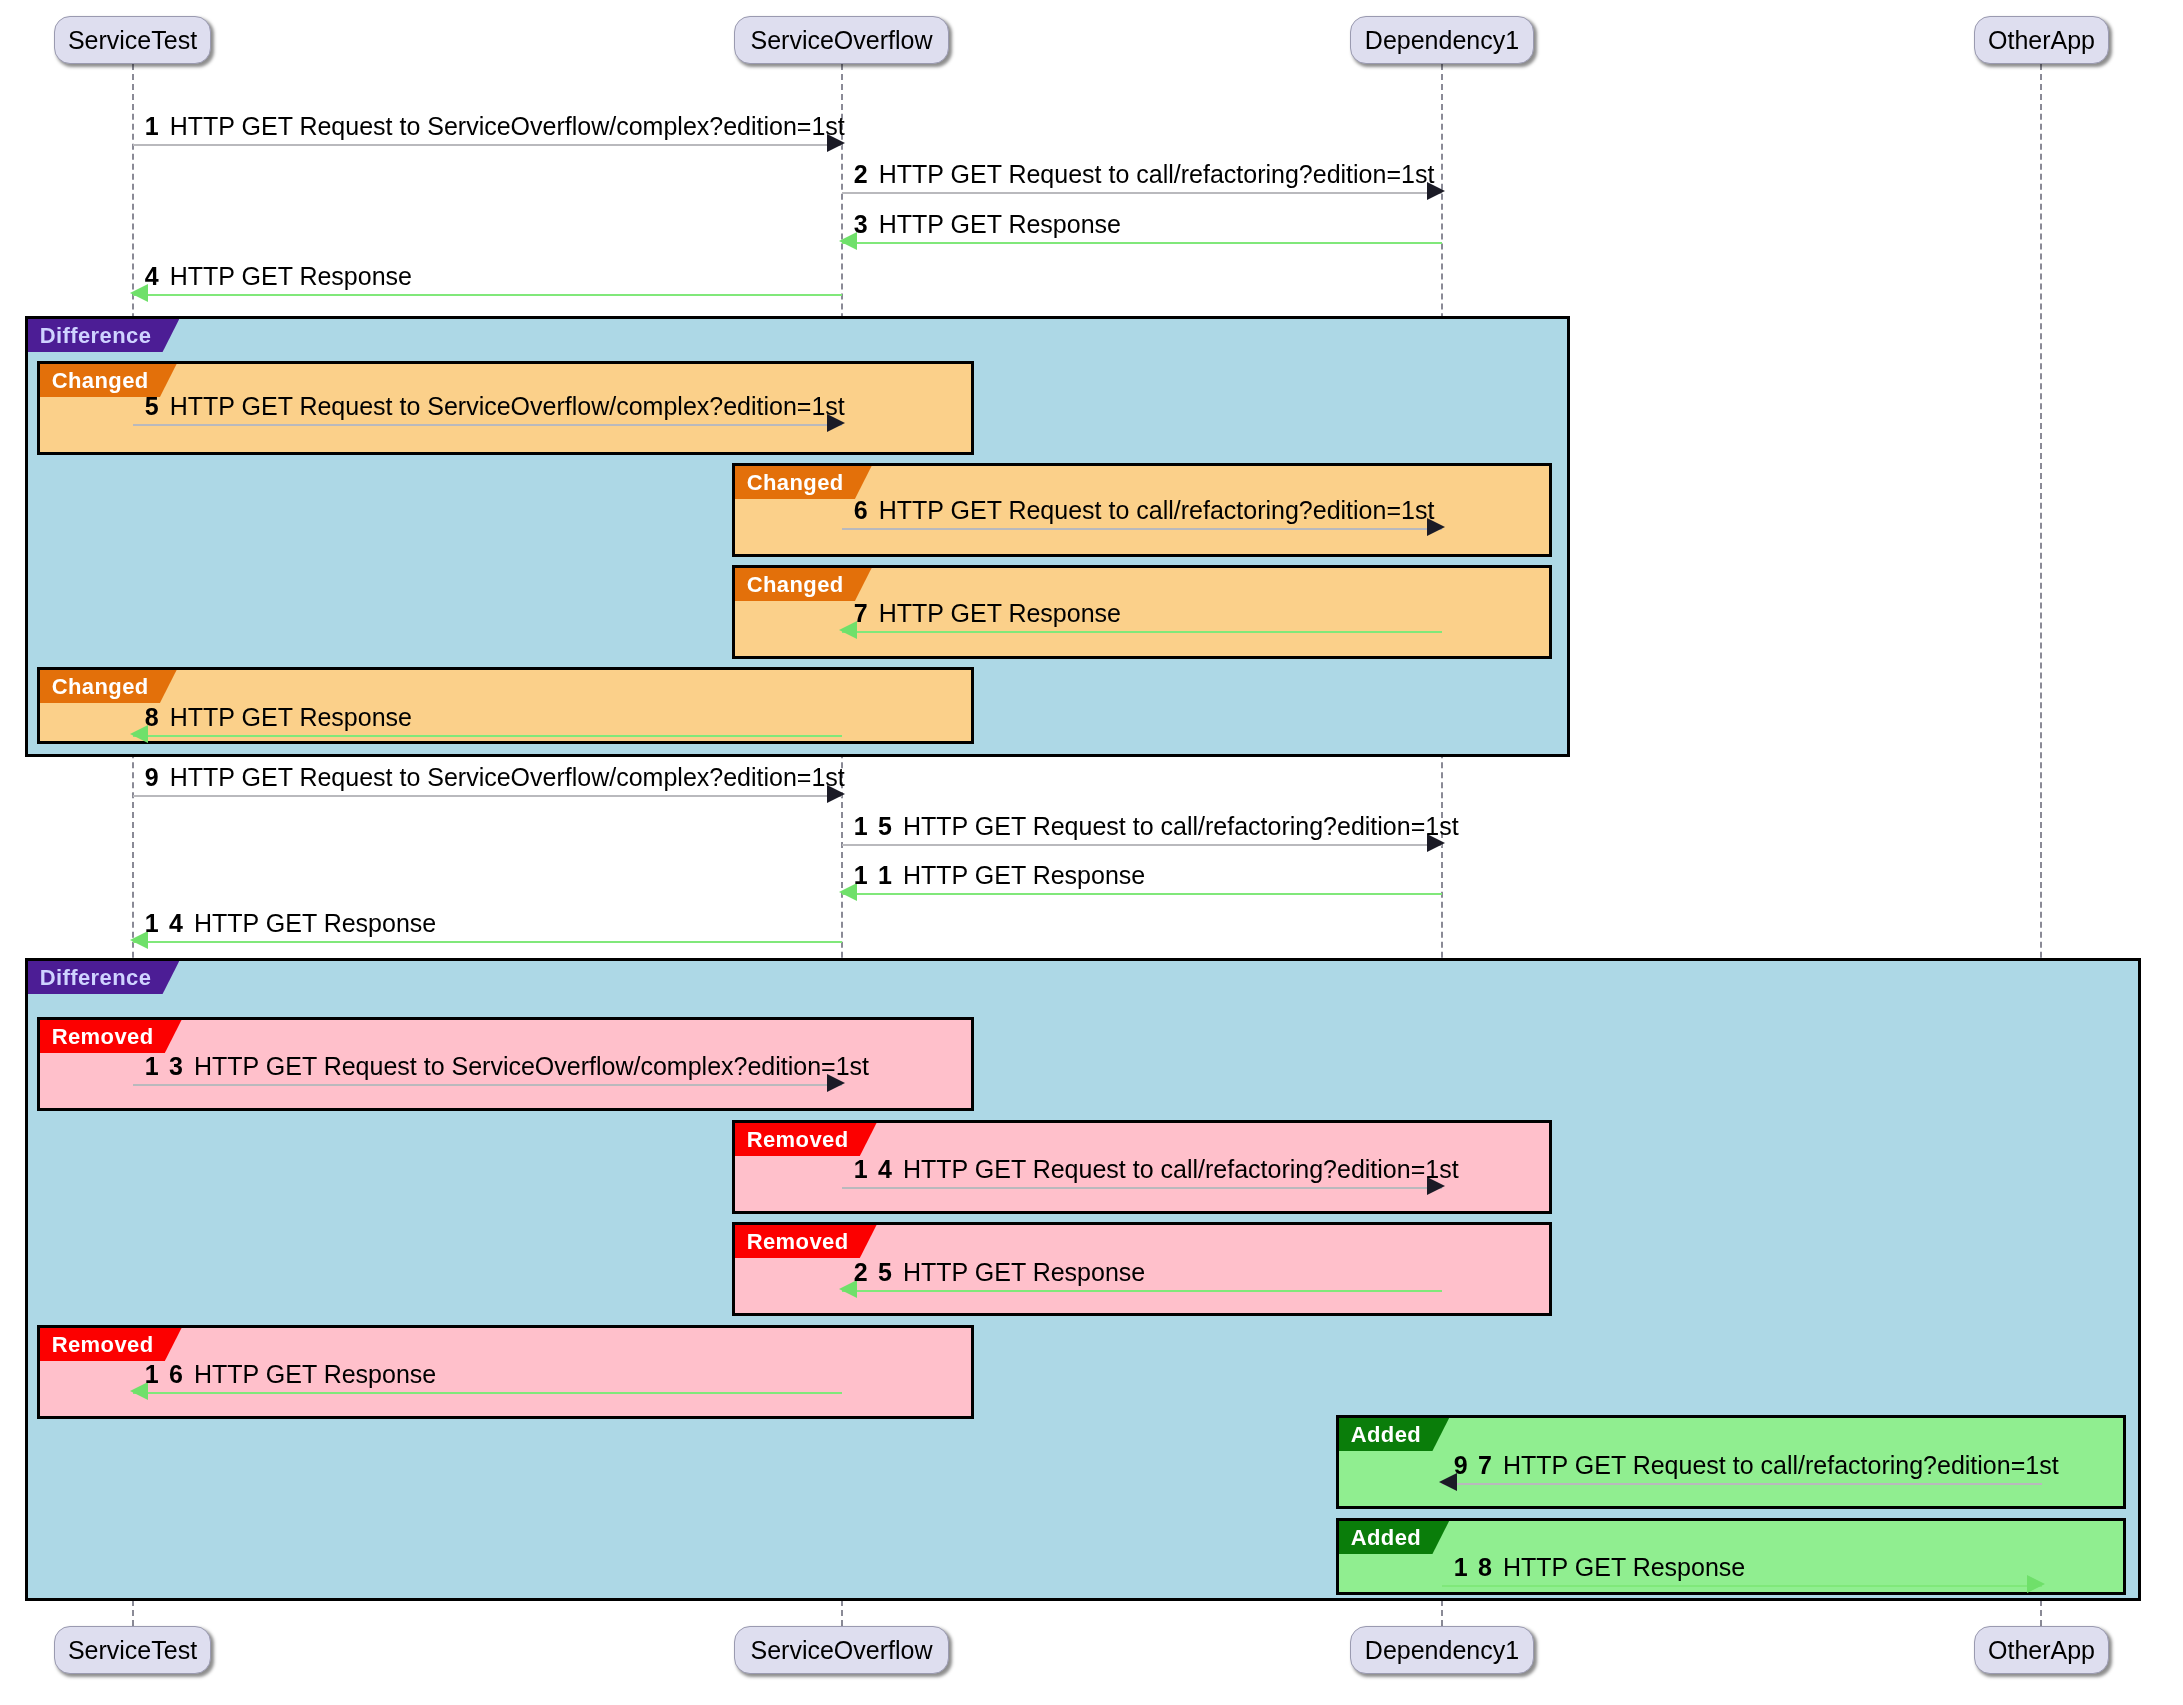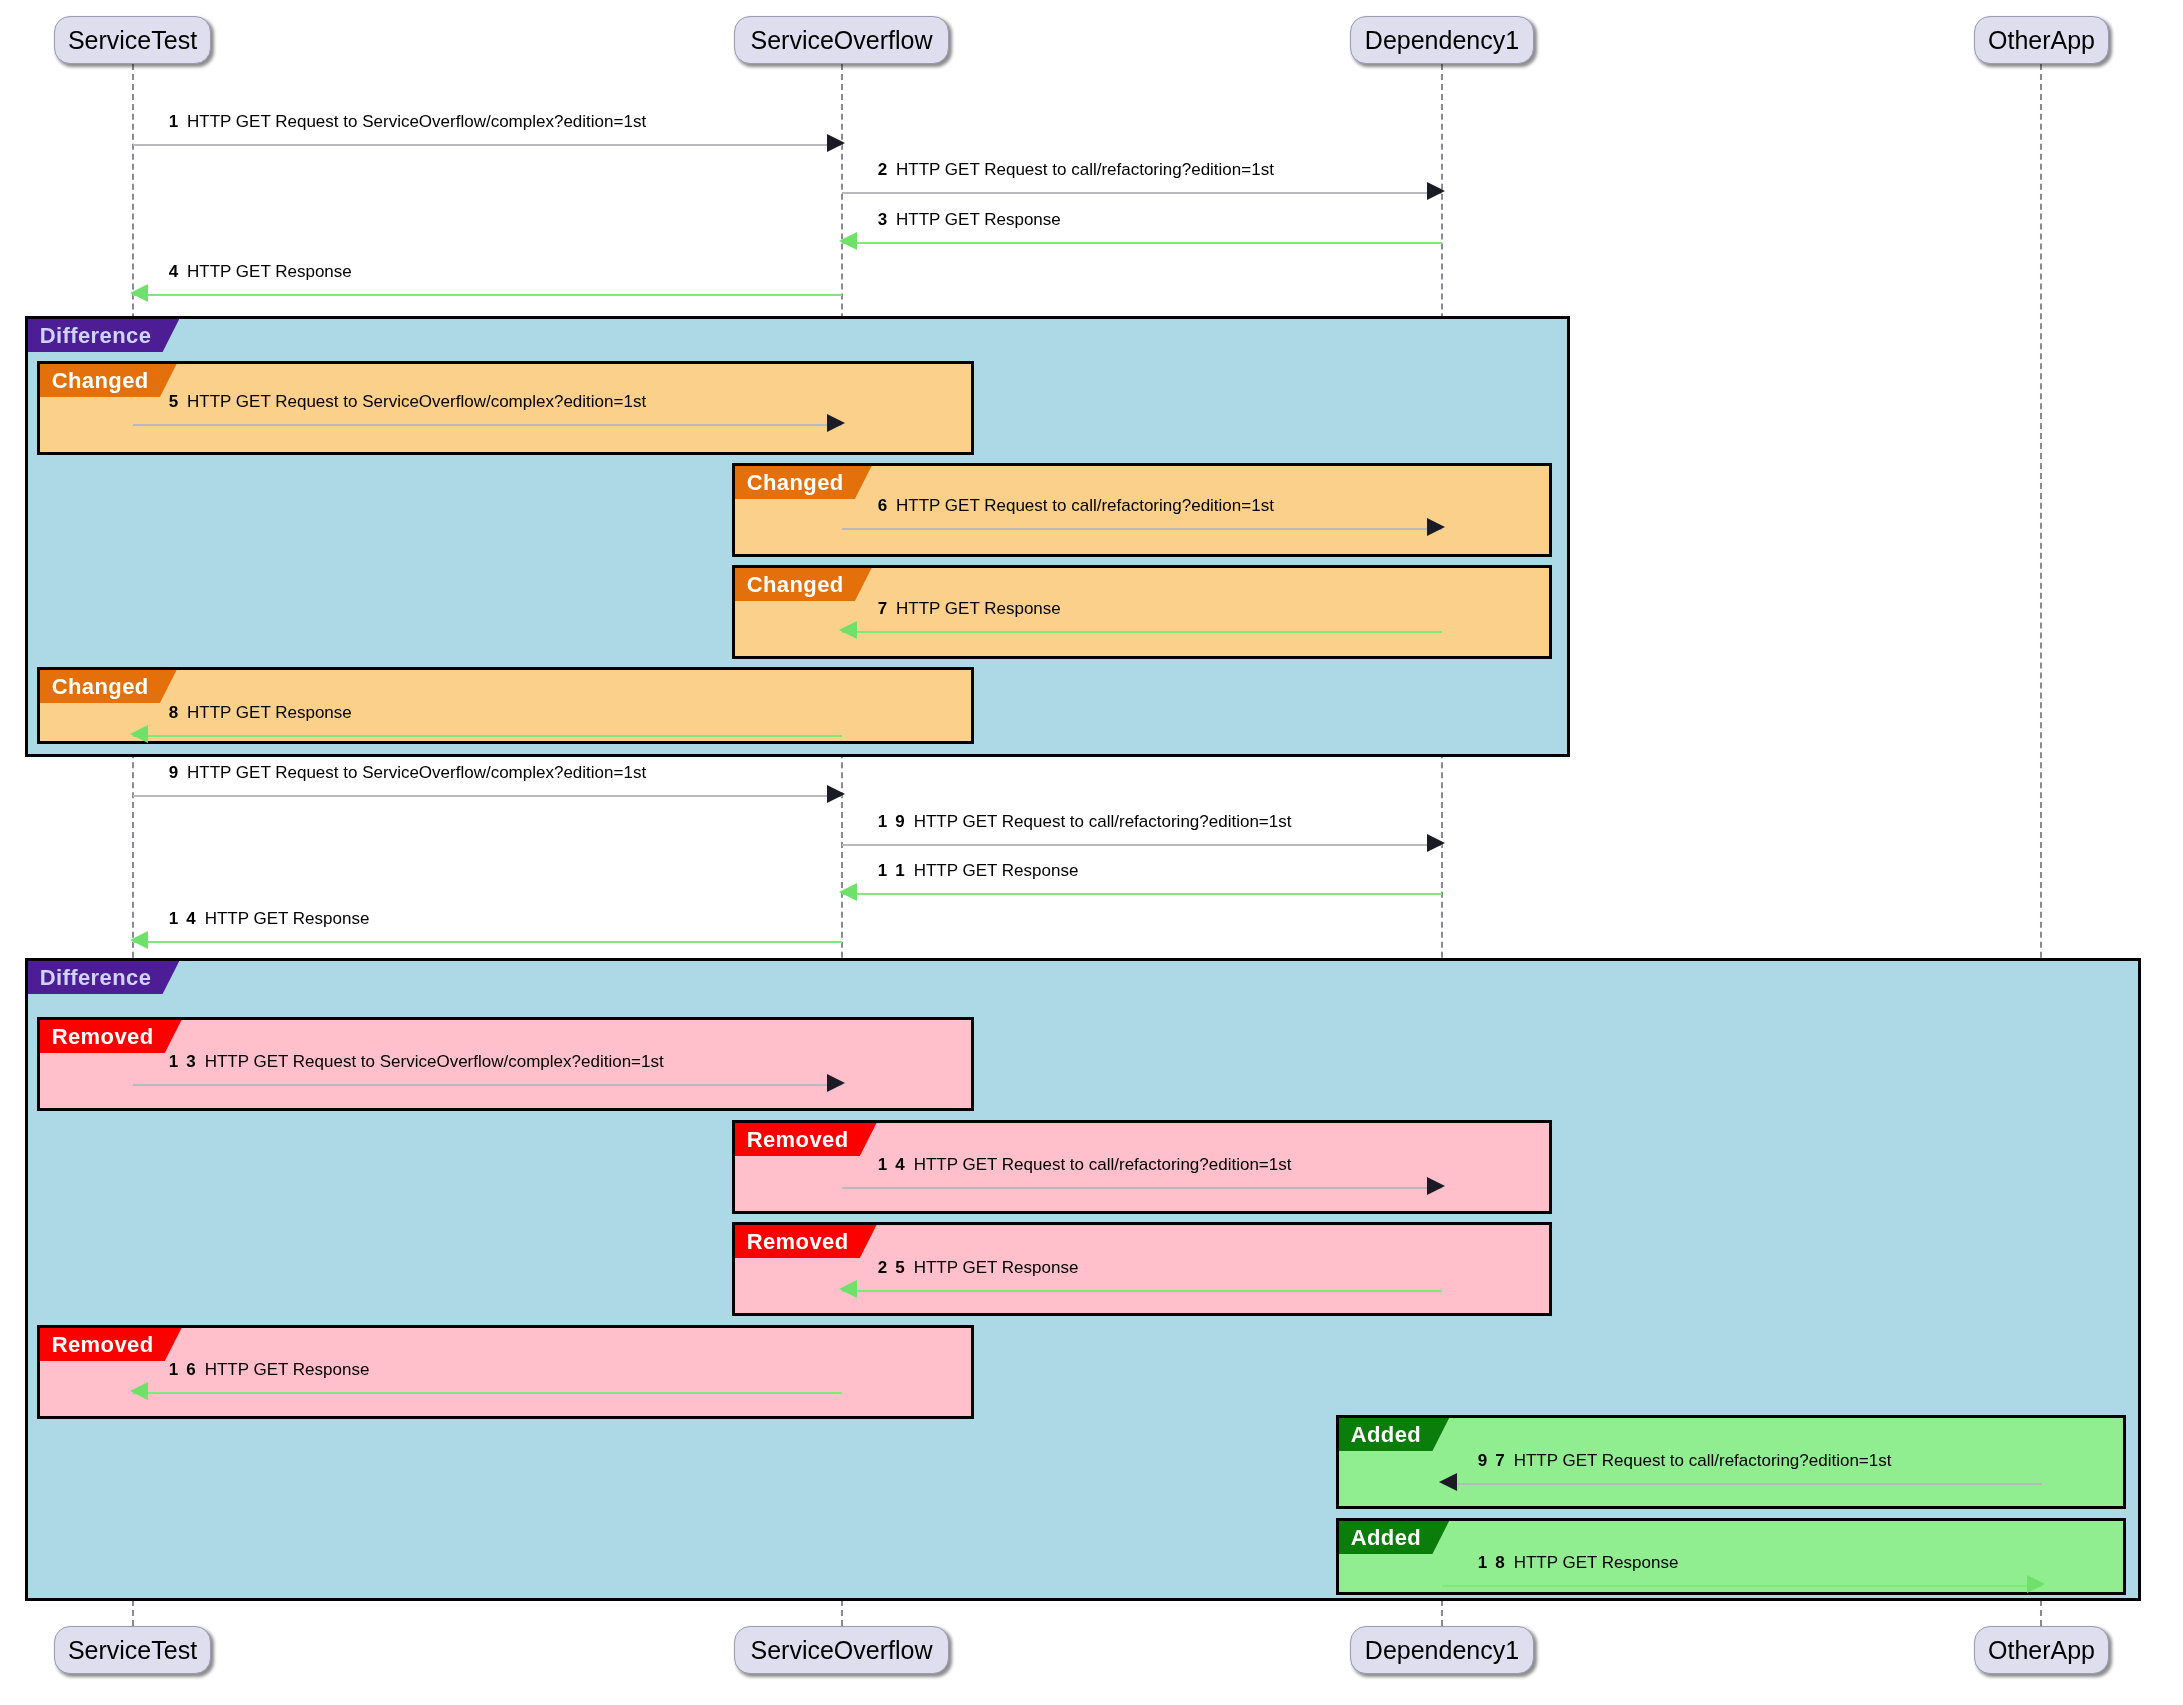--- a/index.html
+++ b/index.html
@@ -87,25 +87,24 @@
   .msg.resp.right .head {
     right: -3.3px;
     border-top: 9.2px solid transparent;
     border-bottom: 9.2px solid transparent;
     border-left: 18.4px solid #6fe06a;
   }
 
   .msg .label {
     position: absolute;
     top: -32px;
-    font-size: 17px;
+    font-size: 25px;
     color: #000000;
     white-space: nowrap;
     font-family: "Liberation Sans", sans-serif;
-    margin-left: 24px;
   }
   .msg .label .num {
     font-weight: bold;
     letter-spacing: 1.7px;
     padding-right: 2.5px;
   }
 
   
   .group {
     position: absolute;
@@ -226,21 +225,21 @@
       <div class="label" style="left: 11.7px;"><span class="num">8</span><span> HTTP GET Response</span></div>
     </div>
     <div class="msg req right" style="left: 133px; width: 709px; top: 795px;">
       <div class="line"></div>
       <div class="head"></div>
       <div class="label" style="left: 11.7px;"><span class="num">9</span><span> HTTP GET Request to ServiceOverflow/complex?edition=1st</span></div>
     </div>
     <div class="msg req right" style="left: 842px; width: 600px; top: 844px;">
       <div class="line"></div>
       <div class="head"></div>
-      <div class="label" style="left: 11.7px;"><span class="num">1 9</span><span> HTTP GET Request to call/refactoring?edition=1st</span></div>
+      <div class="label" style="left: 11.7px;"><span class="num">1 5</span><span> HTTP GET Request to call/refactoring?edition=1st</span></div>
     </div>
     <div class="msg resp left" style="left: 842px; width: 600px; top: 893px;">
       <div class="line"></div>
       <div class="head"></div>
       <div class="label" style="left: 11.7px;"><span class="num">1 1</span><span> HTTP GET Response</span></div>
     </div>
     <div class="msg resp left" style="left: 133px; width: 709px; top: 941px;">
       <div class="line"></div>
       <div class="head"></div>
       <div class="label" style="left: 11.7px;"><span class="num">1 4</span><span> HTTP GET Response</span></div>

